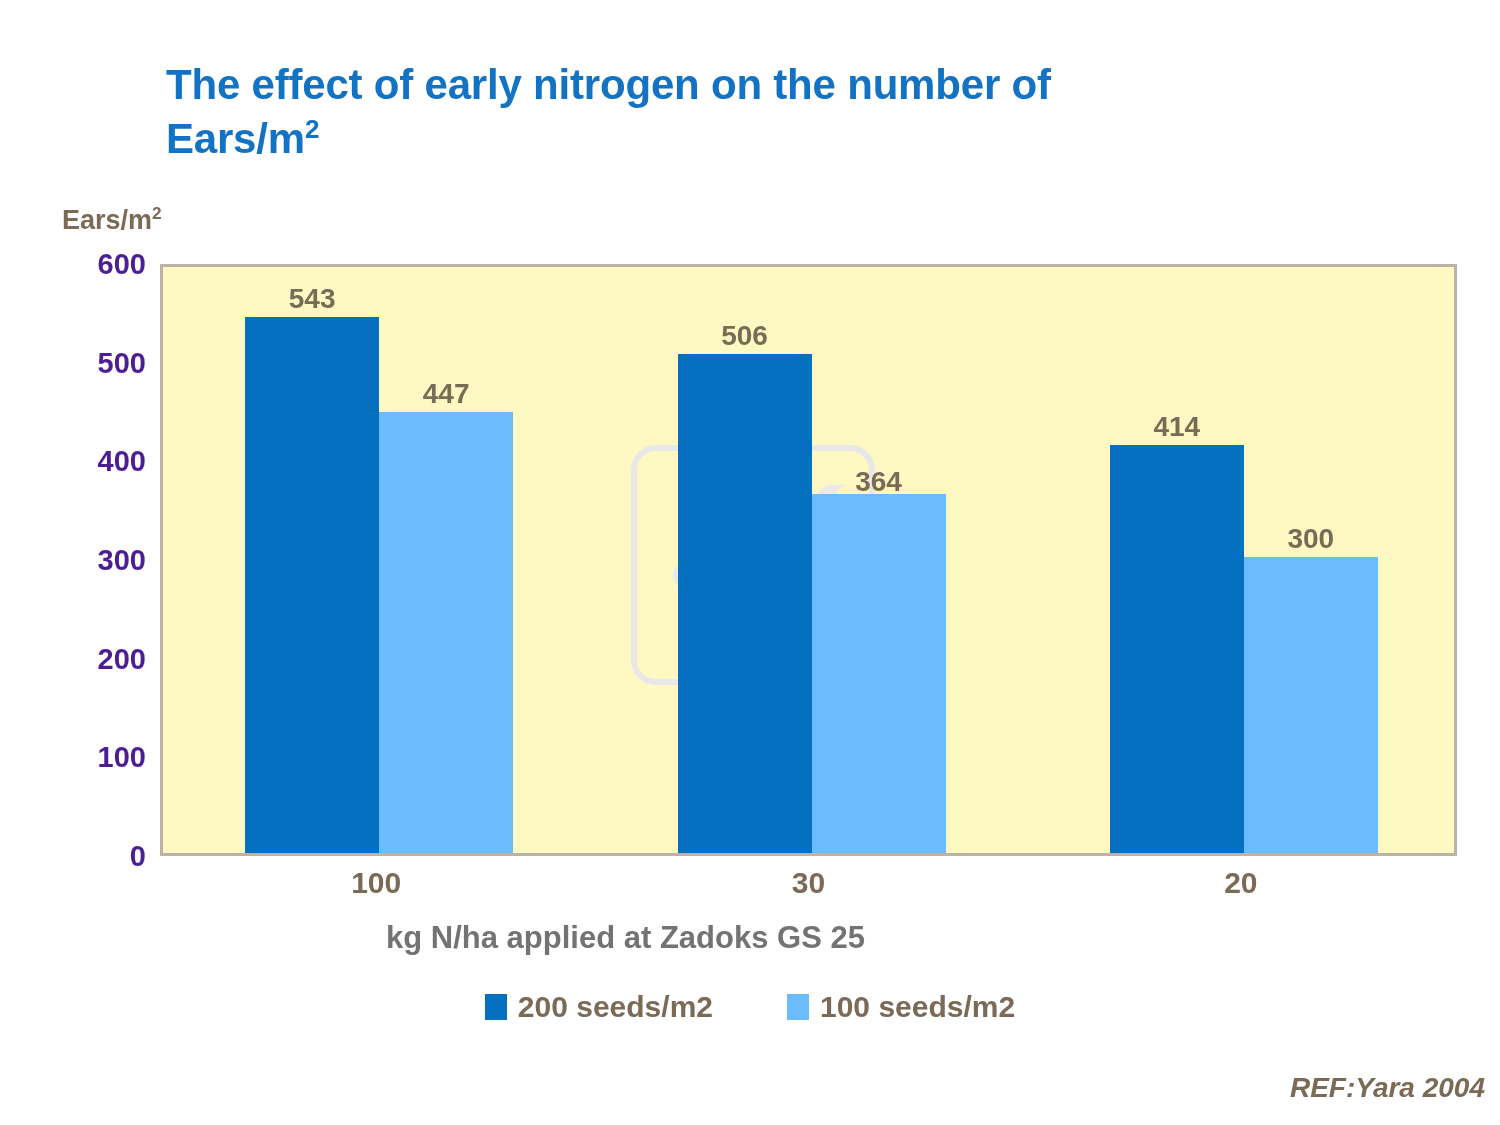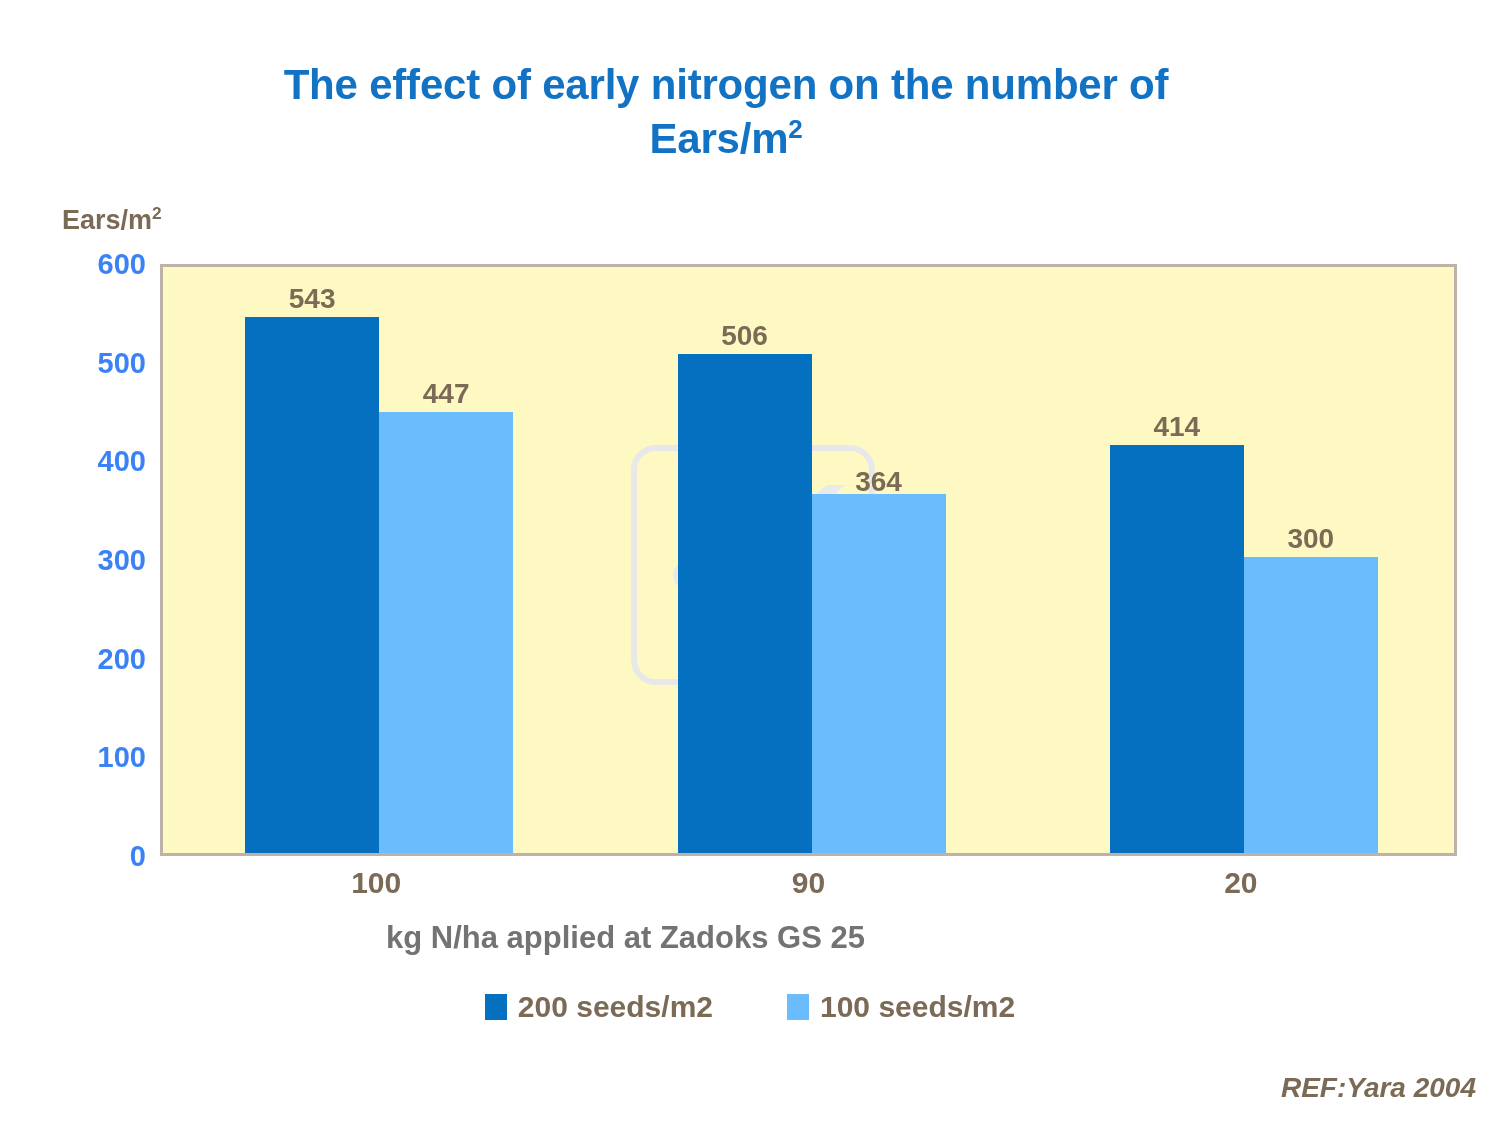--- a/index.html
+++ b/index.html
@@ -23,21 +23,20 @@
   #title {
     position: absolute;
     left: 166px;
     top: 58px;
     width: 1120px;
     font-size: 42px;
     font-weight: bold;
     line-height: 1.28;
     color: #1272C4;
     letter-spacing: -0.2px;
-    text-align: center;
   }
   #title sup {
     font-size: 0.62em;
     vertical-align: super;
     line-height: 0;
   }
 
   
   #y-axis-title {
     position: absolute;
@@ -70,21 +69,21 @@
   }
 
   
   .ytick {
     position: absolute;
     right: 0;
     width: 92px;
     text-align: right;
     font-size: 29px;
     font-weight: bold;
-    color: #3b82f6;
+    color: #4c1d95;
     transform: translateY(-50%);
   }
   #ytick-layer {
     position: absolute;
     left: 36px;
     top: 264px;
     width: 110px;
     height: 592px;
   }
 
@@ -170,21 +169,21 @@
   .legend-label {
     font-size: 30px;
     font-weight: bold;
     color: #7A6A56;
     white-space: nowrap;
   }
 
   
   #footer {
     position: absolute;
-    right: 24px;
+    right: 15px;
     top: 1072px;
     font-size: 28px;
     font-weight: bold;
     font-style: italic;
     color: #7A6A56;
     white-space: nowrap;
   }
 </style>
 </head>
 <body>
@@ -247,21 +246,21 @@
         <div class="bar-label" style="left: 648.5px; width: 134px; top: 207px; margin-top: 24px;">364</div>
         <div class="bar dark" style="left: 946.833px; width: 134px; height: 408.48px; background: rgb(6, 112, 192);"></div>
         <div class="bar-label" style="left: 946.833px; width: 134px; top: 175.52px;">414</div>
         <div class="bar light" style="left: 1080.83px; width: 134px; height: 296px; background: rgb(107, 188, 252);"></div>
         <div class="bar-label" style="left: 1080.83px; width: 134px; top: 288px;">300</div>
       </div>
   </div>
 
   <div id="xticks">
       <div class="xtick" style="left: 216.167px;">100</div>
-      <div class="xtick" style="left: 648.5px;">90</div>
+      <div class="xtick" style="left: 648.5px;">30</div>
       <div class="xtick" style="left: 1080.83px;">20</div>
     </div>
 
   <div id="x-axis-title">kg N/ha applied at Zadoks GS 25</div>
 
   <div id="legend">
       <div class="legend-item">
         <span class="legend-swatch" style="background: rgb(6, 112, 192);"></span>
         <span class="legend-label">200 seeds/m2</span>
       </div>

